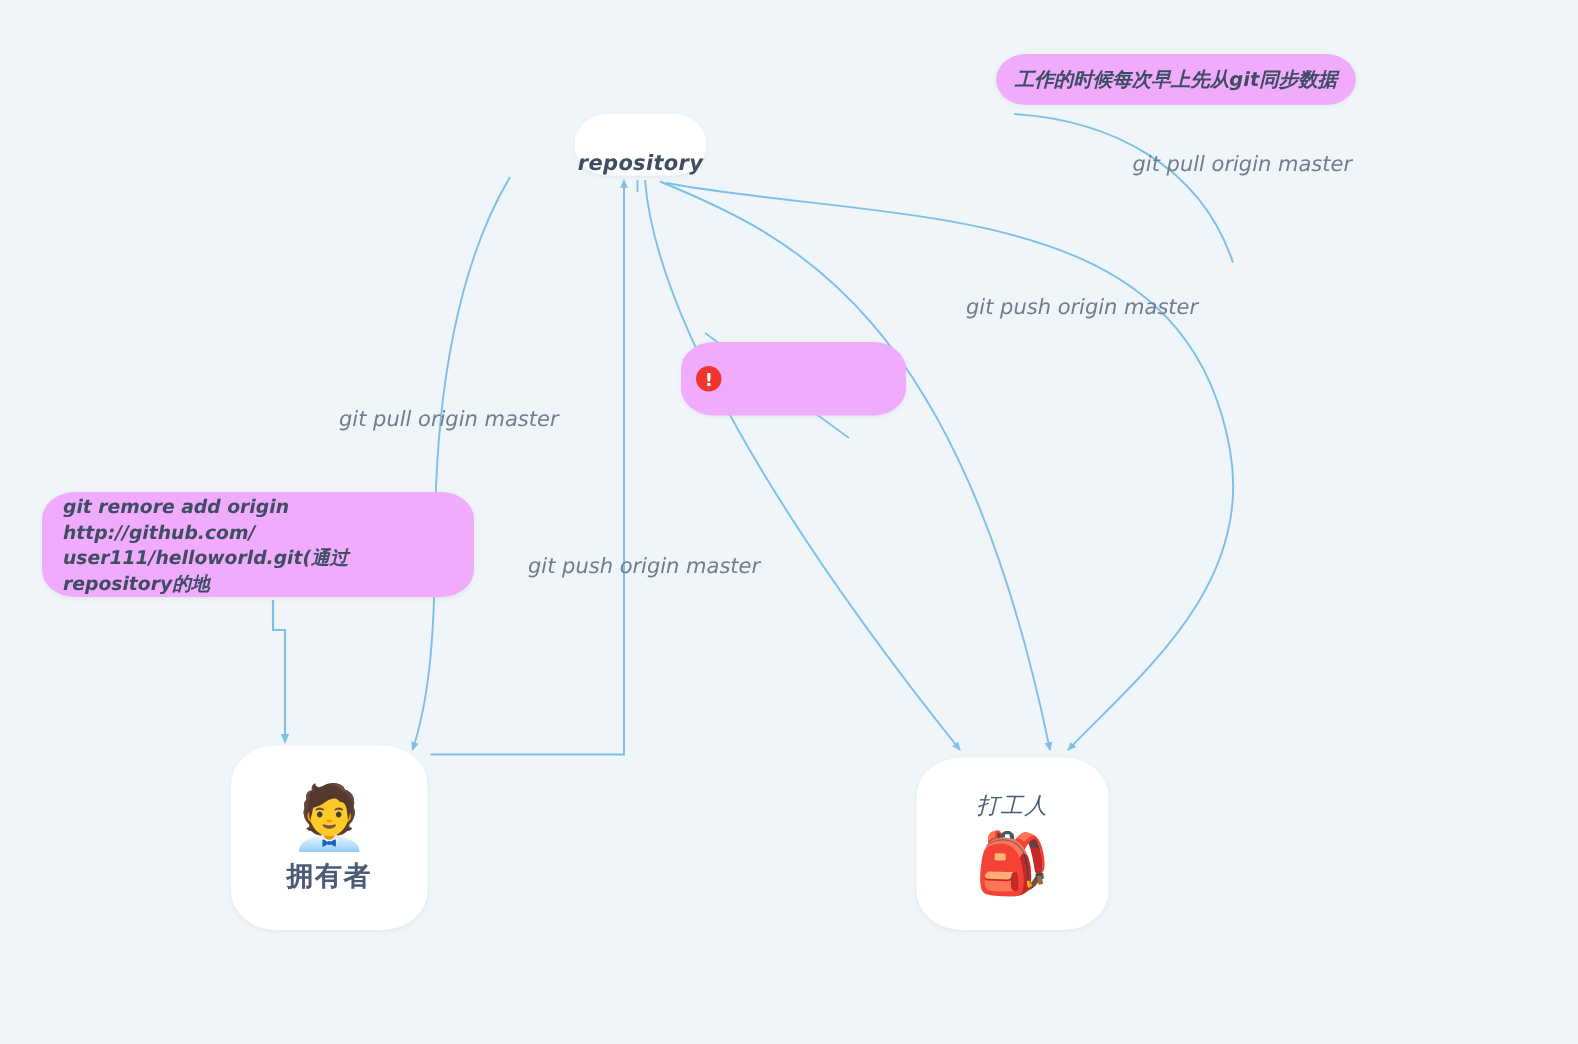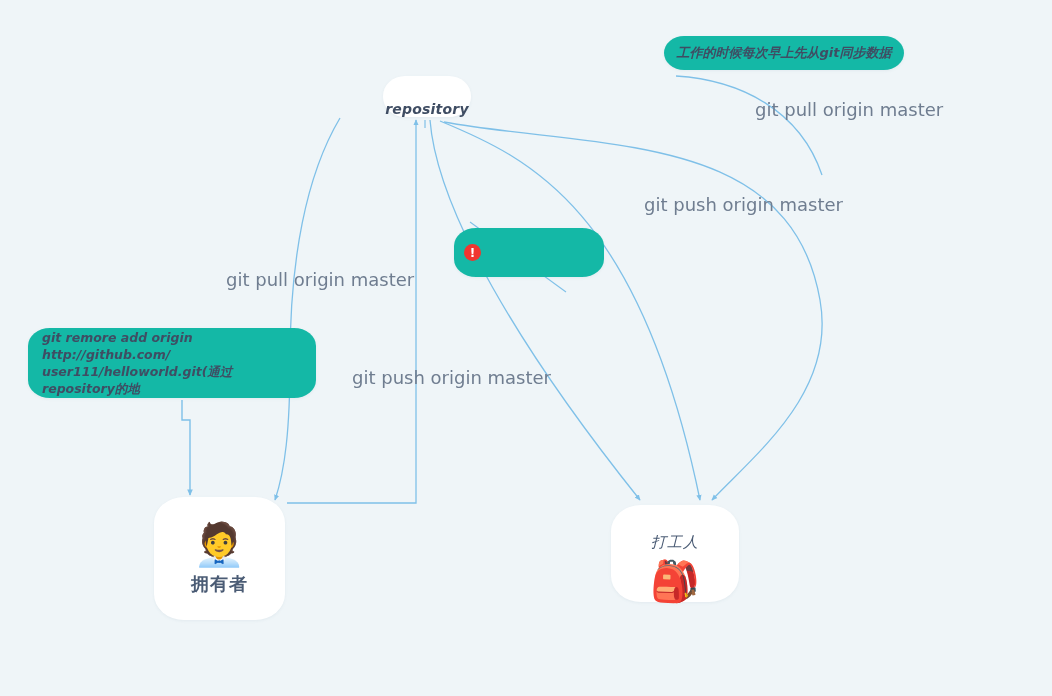--- a/index.html
+++ b/index.html
@@ -44,32 +44,33 @@
     border-radius:30px/26px;
     justify-content:center;
   }
   #node-owner .emoji{font-size:42px;line-height:46px;margin-bottom:4px;}
   #node-owner .node-title{
     font-weight:bold;font-size:18px;color:#4a5b74;letter-spacing:1px;
   }
 
   
   #node-worker{
-    left:611px;top:505px;width:128px;height:97px;
+    left:611px;top:505px;width:128px;height:115px;
     border-radius:30px/26px;
+    justify-content:center;
   }
   #node-worker .node-title{
     font-style:italic;font-size:15px;color:#4a5b74;margin-bottom:8px;letter-spacing:1px;
   }
   #node-worker .emoji{font-size:40px;line-height:42px;}
 
   
   .callout{
     position:absolute;
-    background:#14b8a6;
+    background:#f0abfc;
     border-radius:26px/20px;
     box-shadow:0 1px 3px rgba(120,150,170,.10);
     box-sizing:border-box;
     display:flex;align-items:center;
     font-style:italic;
   }
 
   #callout-sync{
     left:664px;top:36px;width:240px;height:34px;
     justify-content:center;
@@ -106,21 +107,22 @@
     line-height:1;margin-right:6px;
   }
   #callout-clone .txt{
     font-size:12.5px;line-height:16px;color:#3f4d63;font-weight:bold;
     text-align:center;flex:1;
   }
 
   
   .edge-label{
     position:absolute;
-    font-size:18px;
+    font-style:italic;
+    font-size:14px;
     color:#6f7d90;
     white-space:nowrap;
     line-height:16px;
   }
   .edge-label.center{text-align:center;}
 
   #label-pull-left{left:226px;top:272px;}
   #label-push-left{left:352px;top:370px;}
   #label-push-right{left:644px;top:197px;}
   #label-pull-right{left:755px;top:102px;}

